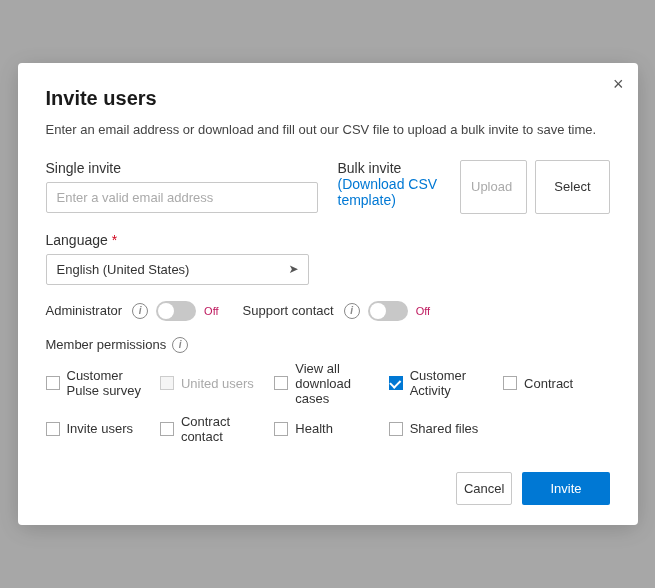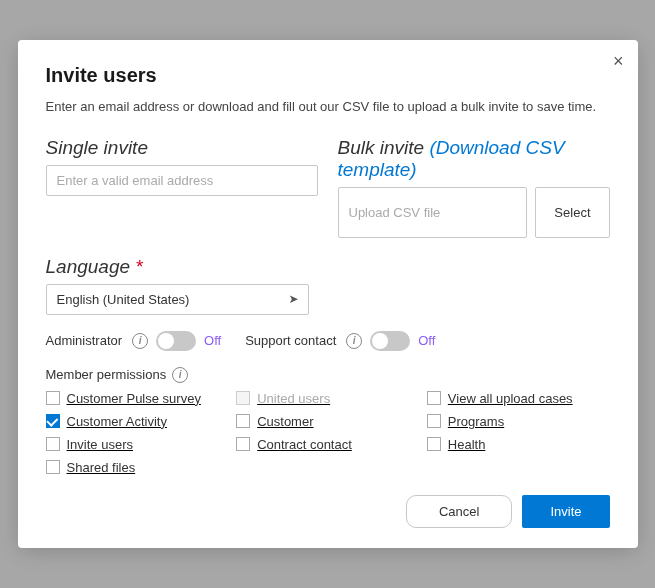--- a/index.html
+++ b/index.html
@@ -55,28 +55,27 @@
       display: flex;
       gap: 20px;
       margin-bottom: 18px;
     }
     .invite-col {
       flex: 1;
     }
     .invite-col.bulk {
       flex: 1;
       display: flex;
-      flex-direction: column;
+      flex-direction: row;
     }
     .field-label {
-      font-size: 19px;
+      font-size: 14px;
       color: #333;
       margin-bottom: 6px;
       font-weight: 500;
-      font-style: italic;
     }
     .field-label .required {
       color: #d0021b;
     }
     .field-label .link {
       color: #0078d4;
       font-weight: 400;
       cursor: pointer;
       text-decoration: none;
     }
@@ -186,41 +185,40 @@
       position: absolute;
       left: 2px;
       top: 2px;
       width: 16px;
       height: 16px;
       border-radius: 50%;
       background: #fff;
       transition: transform 0.2s;
     }
     .toggle-off-label {
-      font-size: 13px;
-      color: #8b5cf6;
+      font-size: 11px;
+      color: #be185d;
     }
     .permissions-section {
       margin-bottom: 16px;
     }
     .permissions-title {
       font-size: 13px;
       font-weight: 500;
       color: #333;
       margin-bottom: 8px;
       display: flex;
       align-items: center;
       gap: 4px;
     }
     .permissions-grid {
       display: grid;
-      grid-template-columns: 1fr 1fr 1fr;
+      grid-template-columns: 1fr 1fr 1fr 1fr 1fr;
       row-gap: 8px;
       column-gap: 8px;
-      text-decoration: underline;
     }
     .perm-item {
       display: flex;
       align-items: center;
       gap: 7px;
       font-size: 13px;
       color: #333;
     }
     .perm-item.disabled {
       color: #aaa;
@@ -255,22 +253,22 @@
     }
     .modal-footer {
       display: flex;
       justify-content: flex-end;
       gap: 10px;
       margin-top: 20px;
     }
     .btn-cancel {
       background: #fff;
       border: 1px solid #c8c8c8;
-      border-radius: 10px;
-      padding: 8px 32px;
+      border-radius: 2px;
+      padding: 8px 7px;
       font-size: 13px;
       color: #333;
       cursor: pointer;
     }
     .btn-invite {
       background: #0078d4;
       border: none;
       border-radius: 2px;
       padding: 8px 28px;
       font-size: 13px;
@@ -356,33 +354,29 @@
       <div class="perm-item">
             <div class="perm-checkbox"></div>
             <span>Customer Pulse survey</span>
           </div>
           <div class="perm-item disabled">
             <div class="perm-checkbox disabled-check"></div>
             <span>United users</span>
           </div>
           <div class="perm-item">
             <div class="perm-checkbox"></div>
-            <span>View all upload cases</span>
+            <span>View all download cases</span>
           </div>
           <div class="perm-item">
             <div class="perm-checkbox checked"></div>
             <span>Customer Activity</span>
           </div>
           <div class="perm-item">
             <div class="perm-checkbox"></div>
-            <span>Customer</span>
-          </div>
-          <div class="perm-item">
-            <div class="perm-checkbox"></div>
-            <span>Programs</span>
+            <span>Contract</span>
           </div>
           <div class="perm-item">
             <div class="perm-checkbox"></div>
             <span>Invite users</span>
           </div>
           <div class="perm-item">
             <div class="perm-checkbox"></div>
             <span>Contract contact</span>
           </div>
           <div class="perm-item">

